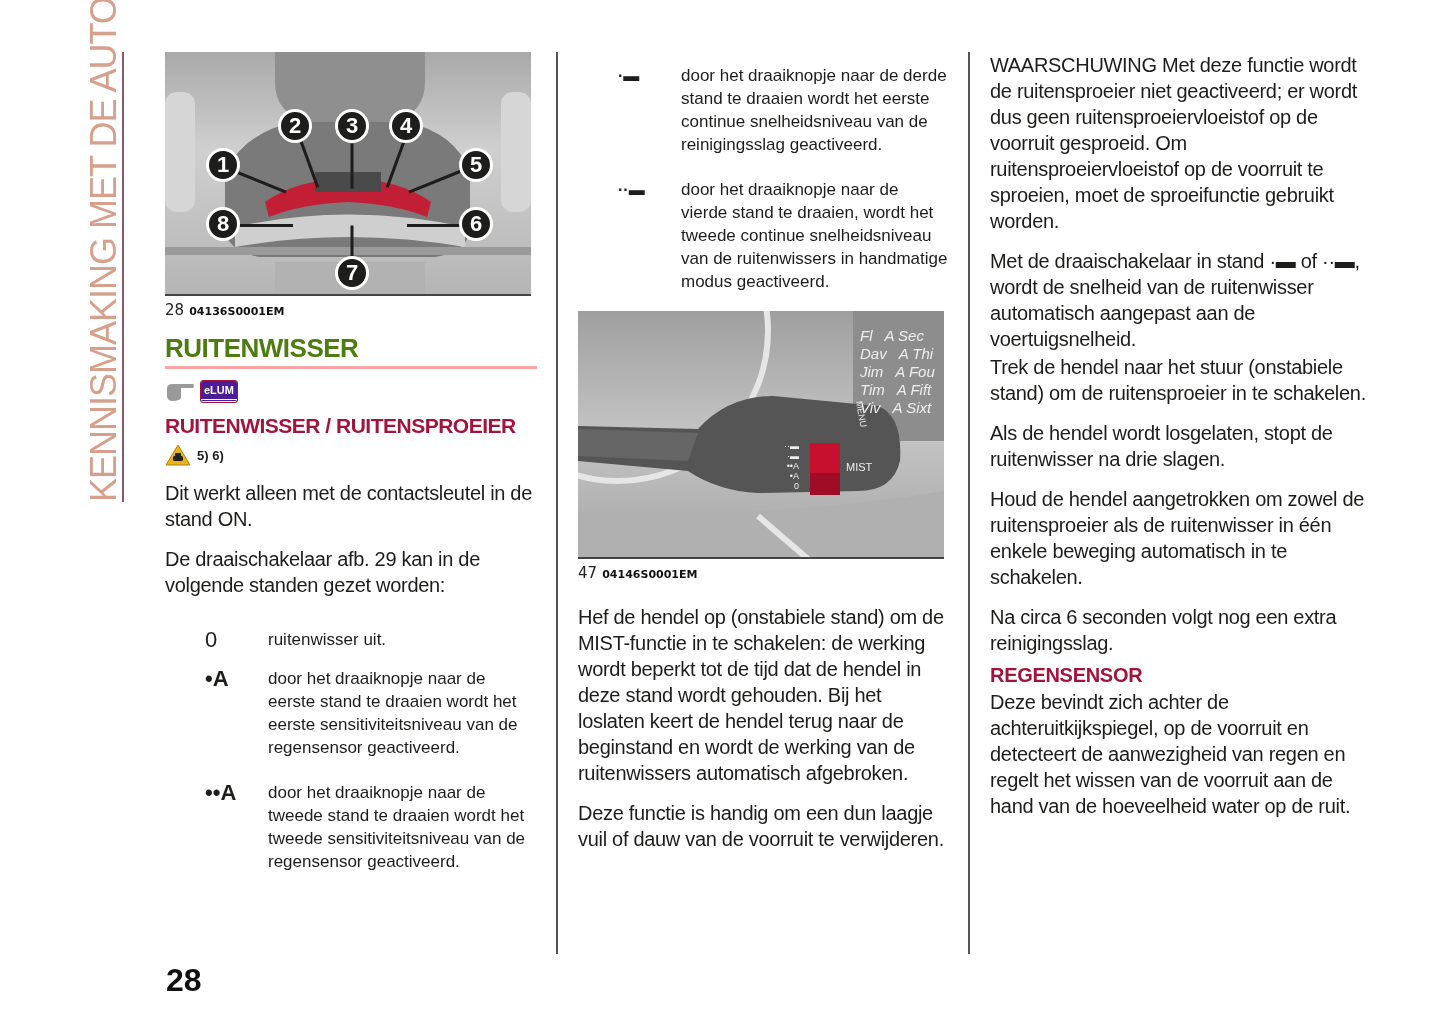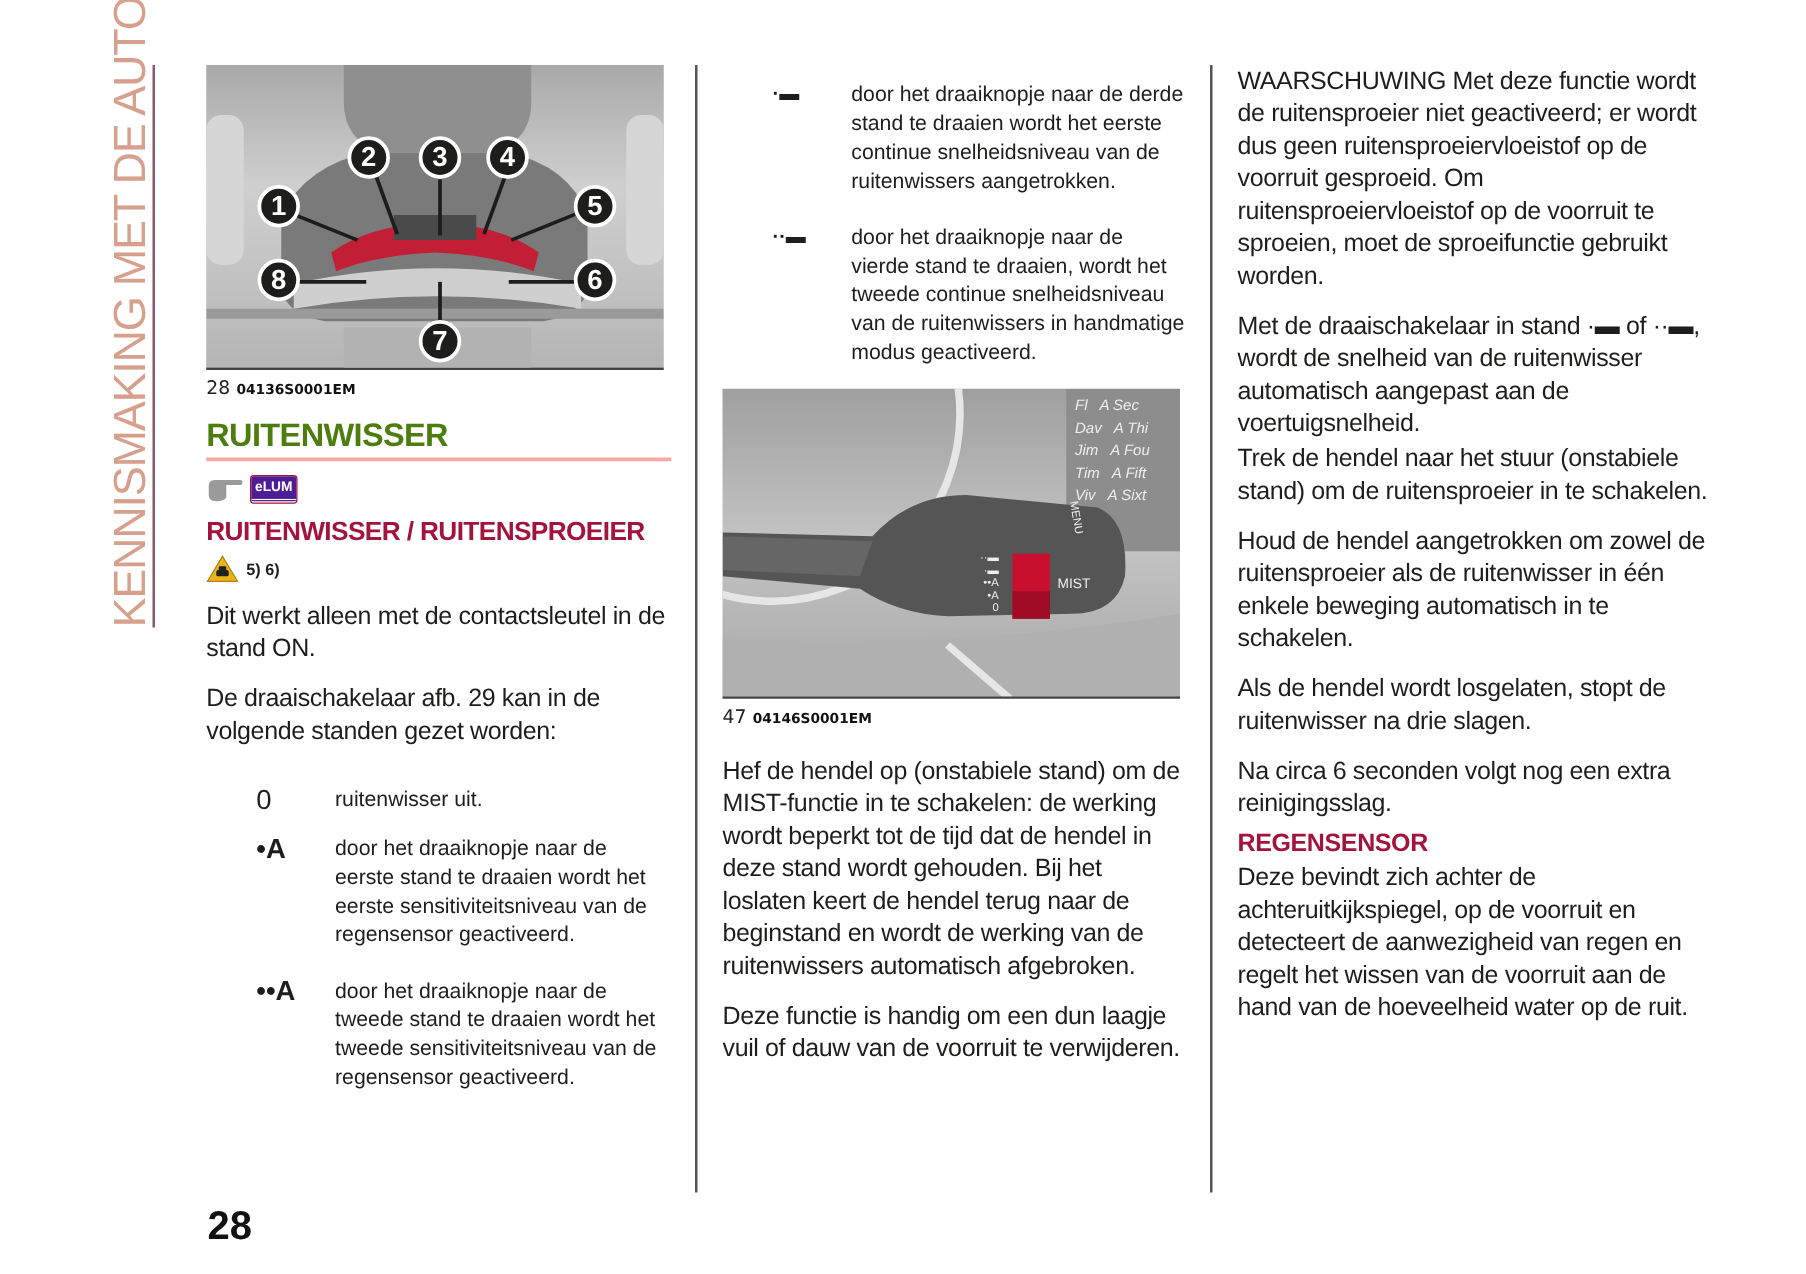--- a/index.html
+++ b/index.html
@@ -143,39 +143,39 @@
     <div class="def-row" style="margin-top:22px">
       <div class="def-sym">••A</div>
       <div class="def-text small-p">door het draaiknopje naar de tweede stand te draaien wordt het tweede sensitiviteitsniveau van de regensensor geactiveerd.</div>
     </div>
   </div>
 </div>
 
 <div class="col col2">
   <div class="def-row" style="margin-top:12px">
     <div class="def-sym" style="font-size:16px;padding-left:40px">·▬</div>
-    <div class="def-text small-p">door het draaiknopje naar de derde stand te draaien wordt het eerste continue snelheidsniveau van de ruitenwissers aangetrokken.</div>
+    <div class="def-text small-p">door het draaiknopje naar de derde stand te draaien wordt het eerste continue snelheidsniveau van de reinigingsslag geactiveerd.</div>
   </div>
   <div class="def-row" style="margin-top:22px">
     <div class="def-sym" style="font-size:16px;padding-left:40px">··▬</div>
     <div class="def-text small-p">door het draaiknopje naar de vierde stand te draaien, wordt het tweede continue snelheidsniveau van de ruitenwissers in handmatige modus geactiveerd.</div>
   </div>
 
   <div class="figure fig29" style="margin-top:18px">
     <svg width="366" height="248" viewBox="0 0 366 248">
       <circle cx="40" cy="20" r="150" fill="none" stroke="#e6e6e6" stroke-width="6"></circle>
       <rect x="275" y="0" width="91" height="130" fill="#8d8d8d"></rect>
       <path d="M0 115 L120 118 Q150 85 195 85 L300 95 Q325 105 322 150 Q315 180 280 180 L180 182 Q140 180 110 160 L0 150 Z" fill="#555"></path>
       <path d="M0 118 L120 122 L110 150 L0 145 Z" fill="#666"></path>
       <rect x="232" y="132" width="30" height="52" fill="#c8102e"></rect>
       <rect x="232" y="162" width="30" height="22" fill="#a00c26"></rect>
       <path d="M0 200 Q183 210 366 180 L366 248 L0 248 Z" fill="#b0b0b0"></path>
       <line x1="180" y1="205" x2="230" y2="248" stroke="#e6e6e6" stroke-width="6"></line>
     </svg>
-    <div style="position:absolute;left:282px;top:4px;font-family:'Liberation Sans',sans-serif;font-style:italic;color:#eee;font-size:12px;line-height:18px">
+    <div style="position:absolute;left:282px;top:16px;font-family:'Liberation Sans',sans-serif;font-style:italic;color:#eee;font-size:15px;line-height:18px">
       <div><span>Fl</span> &nbsp; <span>A Sec</span></div>
       <div><span>Dav</span> &nbsp; <span>A Thi</span></div>
       <div><span>Jim</span> &nbsp; <span>A Fou</span></div>
       <div><span>Tim</span> &nbsp; <span>A Fift</span></div>
       <div><span>Viv</span> &nbsp; <span>A Sixt</span></div>
     </div>
     <div style="position:absolute;left:268px;top:150px;color:#eee;font-family:'Liberation Sans',sans-serif;font-size:11px">MIST</div>
     <div style="position:absolute;left:270px;top:98px;color:#eee;font-family:'Liberation Sans',sans-serif;font-size:9px;transform:rotate(80deg)">MENU</div>
     <div style="position:absolute;left:206px;top:130px;color:#eee;font-family:'Liberation Sans',sans-serif;font-size:9px;line-height:10px;text-align:right">
       <div>··▬</div>
@@ -192,21 +192,21 @@
 
   <p class="body-p" style="margin-top:22px">Hef de hendel op (onstabiele stand) om de MIST-functie in te schakelen: de werking wordt beperkt tot de tijd dat de hendel in deze stand wordt gehouden. Bij het loslaten keert de hendel terug naar de beginstand en wordt de werking van de ruitenwissers automatisch afgebroken.</p>
   <p class="body-p">Deze functie is handig om een dun laagje vuil of dauw van de voorruit te verwijderen.</p>
 </div>
 
 <div class="col col3">
   <p class="body-p" style="margin-top:0">WAARSCHUWING Met deze functie wordt de ruitensproeier niet geactiveerd; er wordt dus geen ruitensproeiervloeistof op de voorruit gesproeid. Om ruitensproeiervloeistof op de voorruit te sproeien, moet de sproeifunctie gebruikt worden.</p>
   <p class="body-p">Met de draaischakelaar in stand ·▬ of ··▬, wordt de snelheid van de ruitenwisser automatisch aangepast aan de voertuigsnelheid.</p>
 
   <p class="body-p" style="margin-top:2px">Trek de hendel naar het stuur (onstabiele stand) om de ruitensproeier in te schakelen.</p>
+  <p class="body-p">Als de hendel wordt losgelaten, stopt de ruitenwisser na drie slagen.</p>
   <p class="body-p">Houd de hendel aangetrokken om zowel de ruitensproeier als de ruitenwisser in één enkele beweging automatisch in te schakelen.</p>
-  <p class="body-p">Als de hendel wordt losgelaten, stopt de ruitenwisser na drie slagen.</p>
   <p class="body-p">Na circa 6 seconden volgt nog een extra reinigingsslag.</p>
 
   <div class="h3">REGENSENSOR</div>
   <p class="body-p" style="margin-top:2px">Deze bevindt zich achter de achteruitkijkspiegel, op de voorruit en detecteert de aanwezigheid van regen en regelt het wissen van de voorruit aan de hand van de hoeveelheid water op de ruit.</p>
 </div>
 
 <div class="page-num">28</div>
 
 </body></html>

